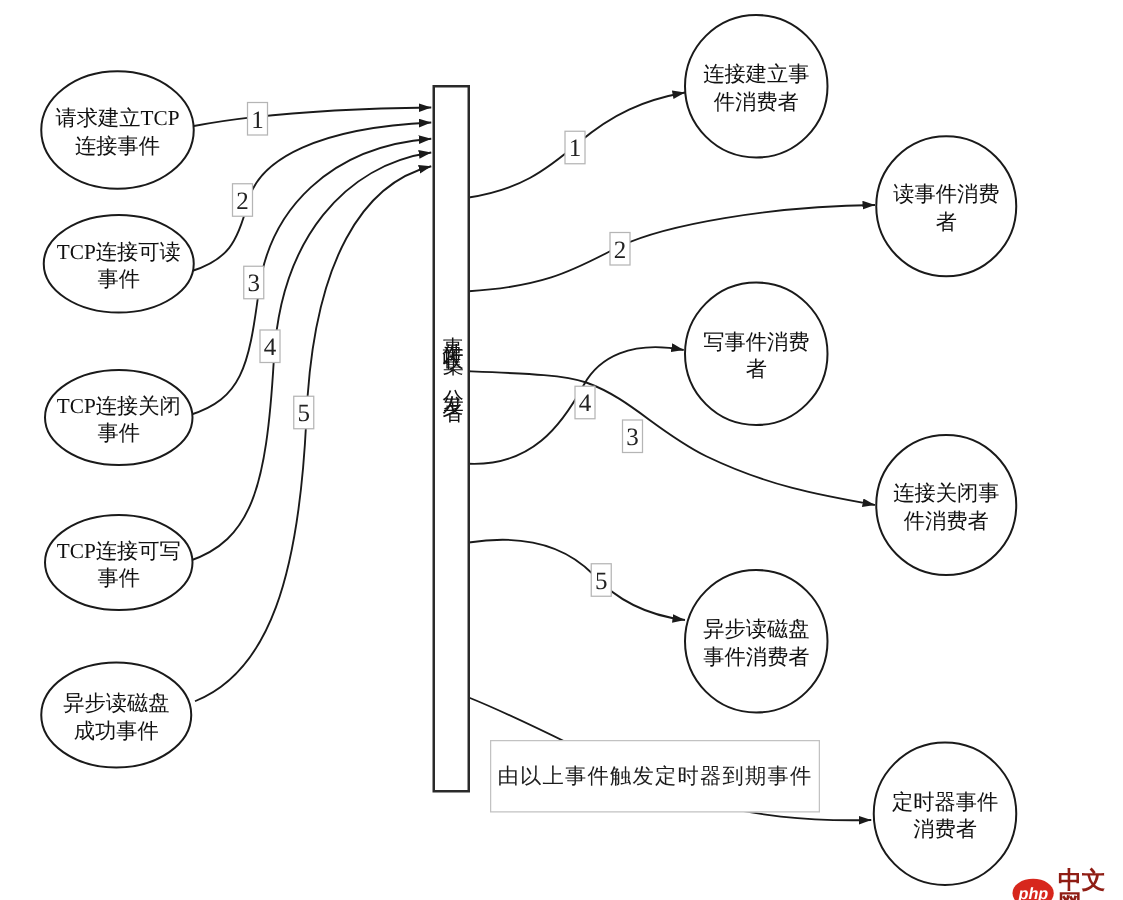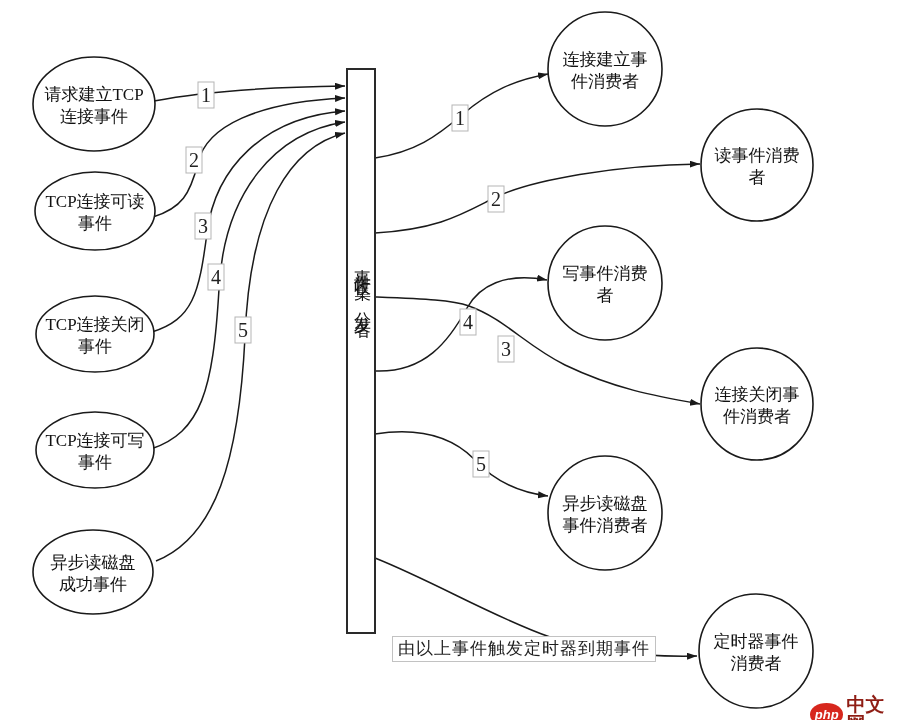--- a/index.html
+++ b/index.html
@@ -12,22 +12,22 @@
   .edge{fill:none;stroke:#1a1a1a;stroke-width:1.5;}
   .nlabel{font-family:"Liberation Serif","DejaVu Serif",serif;font-size:17px;
           fill:#111;text-anchor:middle;}
   .lblbox{fill:#ffffff;stroke:#b5b5b5;stroke-width:1;}
   .digit{font-family:"Liberation Serif","DejaVu Serif",serif;font-size:20px;
          fill:#222;text-anchor:middle;}
   .vtext{position:absolute;left:349px;top:256px;width:25px;
          writing-mode:vertical-rl;text-orientation:upright;
          font-size:17px;letter-spacing:5px;color:#111;text-align:center;}
   .annotation{position:absolute;left:392px;top:592px;height:24px;
-         border:1px solid #c2c2c2;background:#ffffff;padding:0 5px;
-         font-size:17px;line-height:24px;color:#1d1d1d;letter-spacing:1px;margin-top:44px;}
+         border:1px solid #c2c2c2;background:#ffffff;padding:16px 5px;
+         font-size:17px;line-height:24px;color:#1d1d1d;letter-spacing:1px;}
   .logo{position:absolute;left:810px;top:695px;display:flex;
         align-items:center;gap:3px;}
   .logo-oval{width:37px;height:23px;border-radius:50%;
         display:flex;align-items:center;justify-content:center;
         color:#ffffff;font-family:"Liberation Sans","DejaVu Sans",sans-serif;
         font-weight:bold;font-style:italic;font-size:13px;line-height:1;}
   .logo-cn{font-family:"Liberation Sans","DejaVu Sans",sans-serif;
         font-weight:bold;font-size:19px;line-height:1;}
 </style>
 </head>

